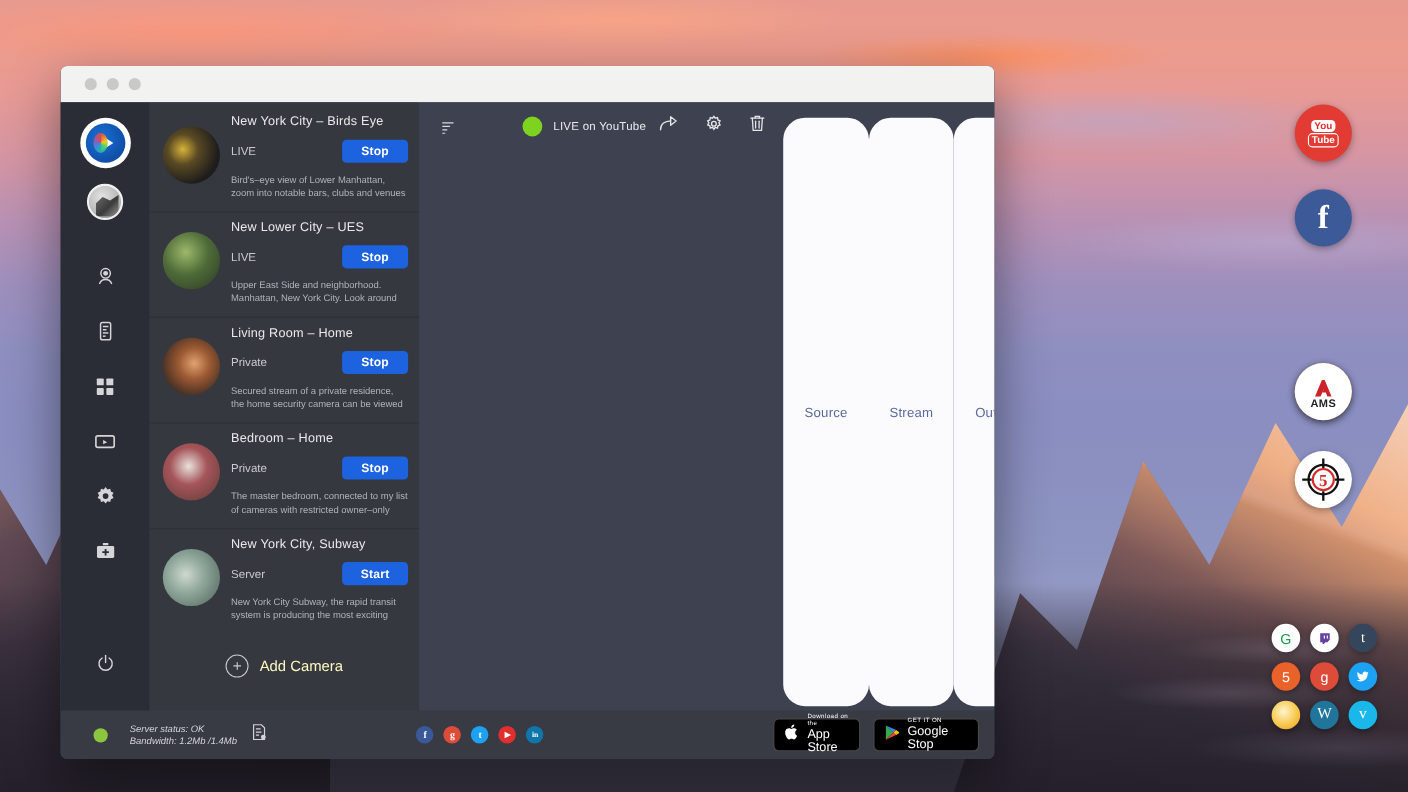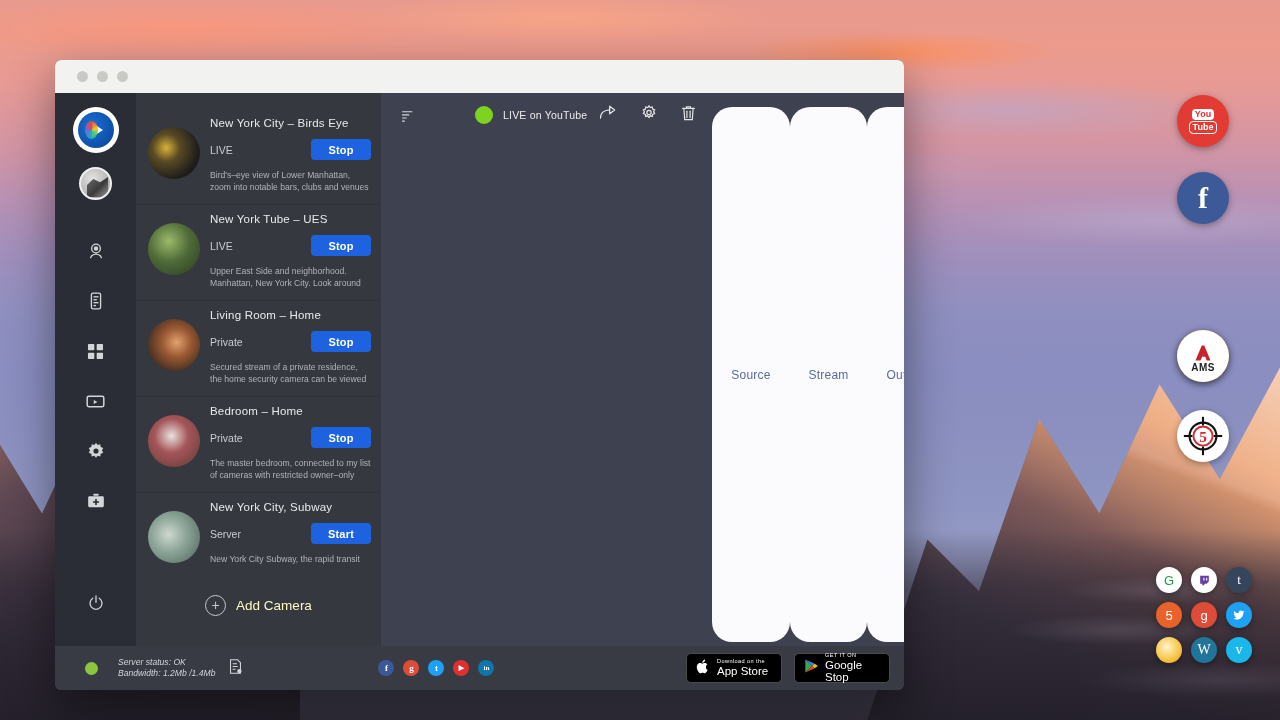--- a/index.html
+++ b/index.html
@@ -130,21 +130,21 @@
     color: #e7e8ea; opacity: .9;
   }
   .rail-icon svg { display: block; }
   #rail-power { position: absolute; bottom: 14px; }
 
   
   #camera-panel {
     width: 245px; background: #35383f; flex: 0 0 auto;
     display: flex; flex-direction: column; min-height: 0;
   }
-  #camera-list { flex: 1; overflow: hidden; padding-top: 16px; }
+  #camera-list { flex: 1; overflow: hidden; padding-top: 4px; }
   .cam-row {
     display: flex; padding: 8px 10px 9px 12px; gap: 10px;
     border-bottom: 1px solid #2e3138; position: relative;
   }
   .cam-thumb {
     width: 52px; height: 52px; border-radius: 50%; flex: 0 0 auto;
     margin-top: 10px; overflow: hidden; position: relative;
     background: #555;
   }
   .cam-body { flex: 1; min-width: 0; }
@@ -268,21 +268,21 @@
   #server-text div { color: #d2d4d9; font-size: 8.6px; white-space: nowrap; font-style: italic; }
   #doc-icon { color: #d2d4d9; margin-left: 2px; }
   #social-row { display: flex; align-items: center; gap: 9px; margin-left: 124px; }
   .soc {
     width: 16px; height: 16px; border-radius: 50%;
     display: flex; align-items: center; justify-content: center;
     color: #fff; font-size: 9px; font-weight: bold; font-family: "Liberation Serif", serif;
   }
   #store-row { margin-left: auto; display: flex; gap: 12px; }
   .store-badge {
-    background: #000; border-radius: 5px; height: 30px; width: 96px;
+    background: #000; border-radius: 5px; height: 30px; width: 79px;
     display: flex; align-items: center; gap: 6px; padding: 0 8px;
     border: 1px solid #4a4a4a; cursor: pointer;
   }
   .store-txt { color: #fff; line-height: 1.05; }
   .store-txt .small { font-size: 5.6px; letter-spacing: .4px; display: block; }
   .store-txt .big { font-size: 11.5px; display: block; }
 
   
   .dock-icon {
     position: absolute; border-radius: 50%;
@@ -408,21 +408,21 @@
                 <span class="cam-status">LIVE</span>
                 <button class="cam-btn">Stop</button>
               </div>
               <div class="cam-desc">Bird's–eye view of Lower Manhattan, zoom into notable bars, clubs and venues of New York ...</div>
             </div>
           </div>
 
           <div class="cam-row">
             <div class="cam-thumb" style="background:radial-gradient(circle at 40% 35%,#9cb96a 0%,#4f6b38 45%,#2a3a24 100%);"></div>
             <div class="cam-body">
-              <div class="cam-title">New York Tube – UES</div>
+              <div class="cam-title">New Lower City – UES</div>
               <div class="cam-statusrow">
                 <span class="cam-status">LIVE</span>
                 <button class="cam-btn">Stop</button>
               </div>
               <div class="cam-desc">Upper East Side and neighborhood. Manhattan, New York City. Look around Central Park, the ...</div>
             </div>
           </div>
 
           <div class="cam-row">
             <div class="cam-thumb" style="background:radial-gradient(circle at 55% 45%,#e2a271 0%,#9c5a33 35%,#2f2420 85%);"></div>

